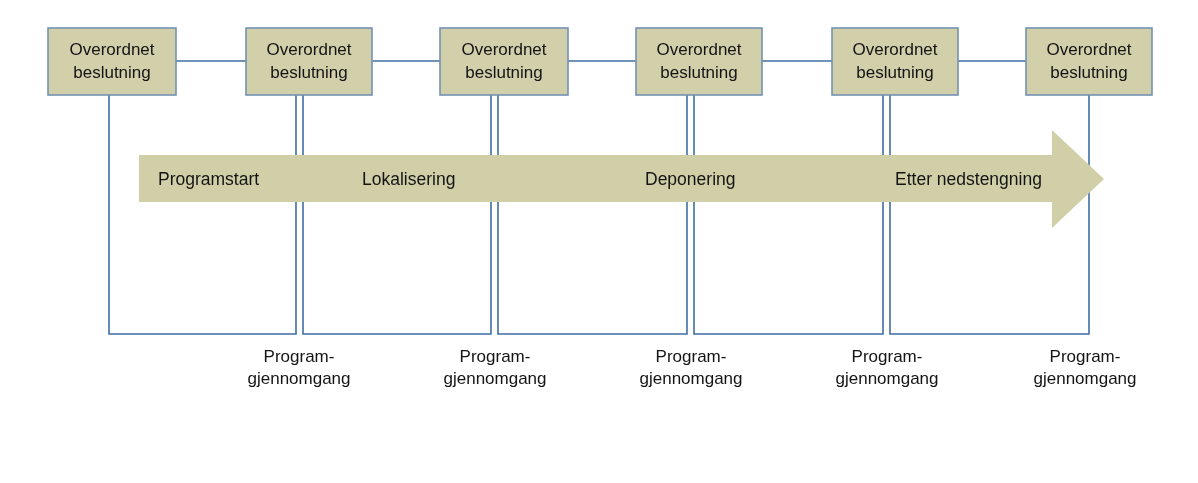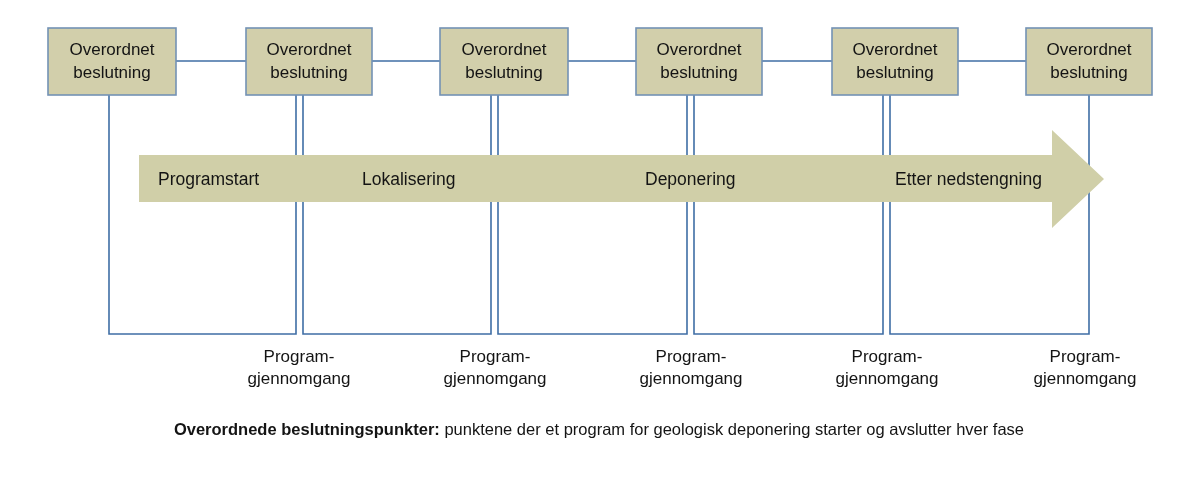--- a/index.html
+++ b/index.html
@@ -140,17 +140,14 @@
         <text class="bottom-label" x="887" y="384">gjennomgang</text>
       </g>
       <g>
         <text class="bottom-label" x="1085" y="362">Program-</text>
         <text class="bottom-label" x="1085" y="384">gjennomgang</text>
       </g>
     </g>
 
   </svg>
 
-  <div class="caption">
-    <b>Overordnede beslutningspunkter:</b><span> punktene der et program for geologisk deponering starter og avslutter hver fase</span>
-  </div>
 
 </div>
 
 </body></html>

